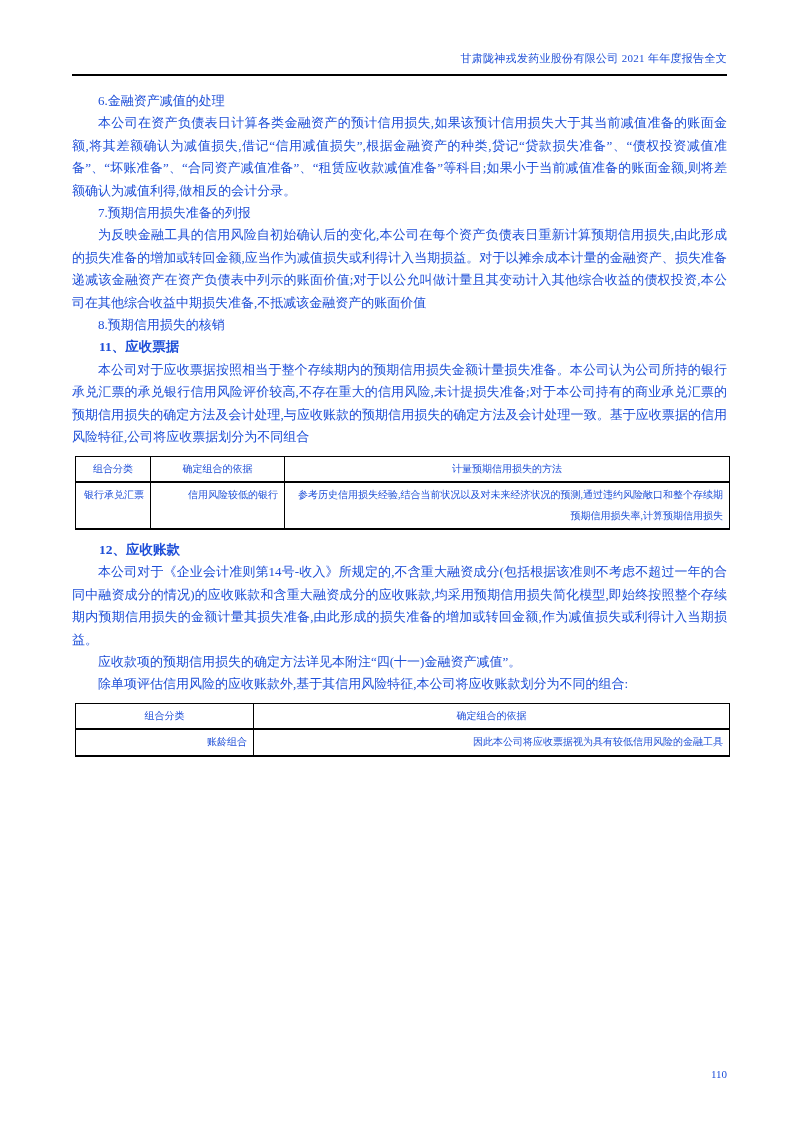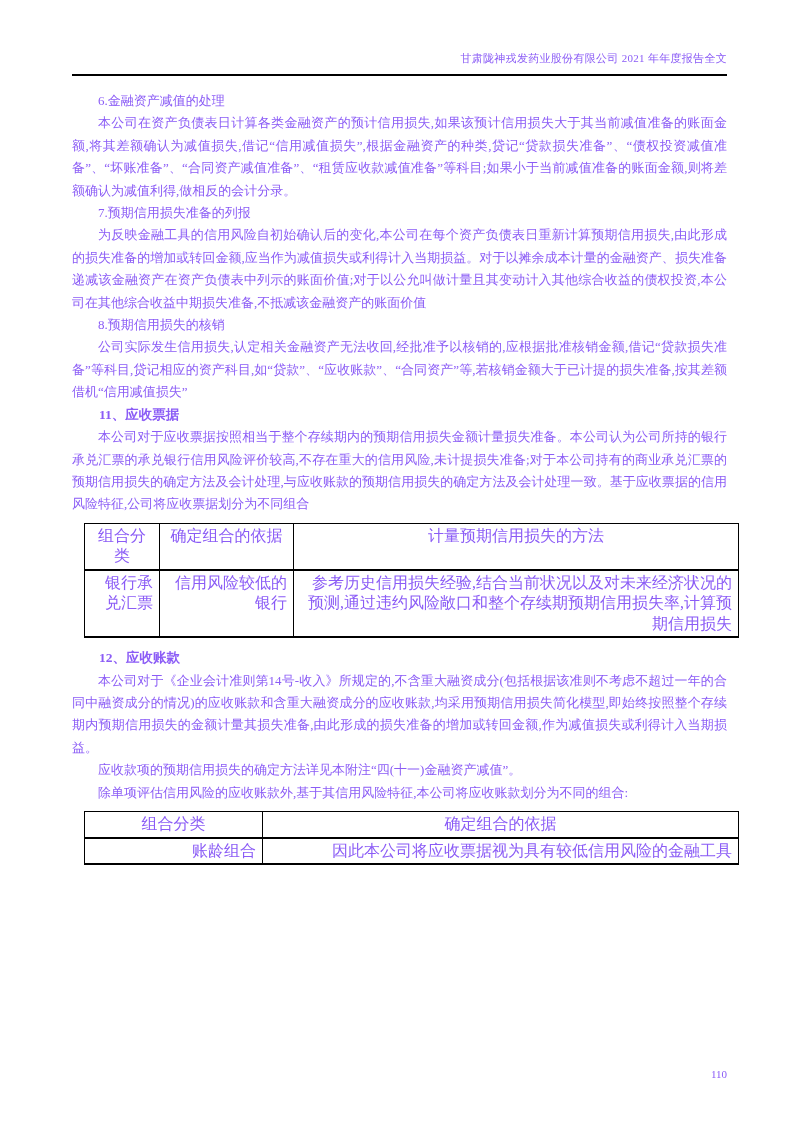--- a/index.html
+++ b/index.html
@@ -2,21 +2,21 @@
 <html><head>
 <meta charset="utf-8">
 <style>
   html, body { margin: 0; padding: 0; background: #ffffff; }
   .page {
     position: relative;
     width: 793px;
     height: 1122px;
     box-sizing: border-box;
     background: #ffffff;
-    color: #8b5cf6;
+    color: #1d4ed8;
     font-family: "Liberation Serif", "DejaVu Serif", serif;
     padding: 50px 66px 0 72px;
     overflow: hidden;
   }
   .header {
     text-align: right;
     font-size: 11px;
     line-height: 16px;
     letter-spacing: 0.3px;
     padding-bottom: 8px;
@@ -34,22 +34,22 @@
     font-size: 13.5px;
     line-height: 22.4px;
     margin: 30px 0 21px 0;
     text-indent: 0;
     text-align: left;
   }
   table {
     width: 100%;
     border-collapse: collapse;
     table-layout: fixed;
-    margin: 7px 0 9px 12px;
-    font-size: 16px;
+    margin: 7px 0 9px 3px;
+    font-size: 10px;
     line-height: 20.5px;
   }
   th, td {
     border: 1px solid #000000;
     padding: 2px 6px;
     vertical-align: top;
     font-weight: normal;
     text-align: right;
     word-break: break-all;
   }
@@ -73,21 +73,20 @@
 
   <div class="content">
 
     <p>6.金融资产减值的处理</p>
     <p>本公司在资产负债表日计算各类金融资产的预计信用损失,如果该预计信用损失大于其当前减值准备的账面金额,将其差额确认为减值损失,借记“信用减值损失”,根据金融资产的种类,贷记“贷款损失准备”、“债权投资减值准备”、“坏账准备”、“合同资产减值准备”、“租赁应收款减值准备”等科目;如果小于当前减值准备的账面金额,则将差额确认为减值利得,做相反的会计分录。</p>
 
     <p>7.预期信用损失准备的列报</p>
     <p>为反映金融工具的信用风险自初始确认后的变化,本公司在每个资产负债表日重新计算预期信用损失,由此形成的损失准备的增加或转回金额,应当作为减值损失或利得计入当期损益。对于以摊余成本计量的金融资产、损失准备递减该金融资产在资产负债表中列示的账面价值;对于以公允叫做计量且其变动计入其他综合收益的债权投资,本公司在其他综合收益中期损失准备,不抵减该金融资产的账面价值</p>
 
     <p>8.预期信用损失的核销</p>
-    <p>公司实际发生信用损失,认定相关金融资产无法收回,经批准予以核销的,应根据批准核销金额,借记“贷款损失准备”等科目,贷记相应的资产科目,如“贷款”、“应收账款”、“合同资产”等,若核销金额大于已计提的损失准备,按其差额借机“信用减值损失”</p>
 
     <p class="section-heading">11、应收票据</p>
     <p>本公司对于应收票据按照相当于整个存续期内的预期信用损失金额计量损失准备。本公司认为公司所持的银行承兑汇票的承兑银行信用风险评价较高,不存在重大的信用风险,未计提损失准备;对于本公司持有的商业承兑汇票的预期信用损失的确定方法及会计处理,与应收账款的预期信用损失的确定方法及会计处理一致。基于应收票据的信用风险特征,公司将应收票据划分为不同组合</p>
 
     <table>
       <colgroup>
           <col style="width:75px">
           <col style="width:134px">
           <col>
         </colgroup>

